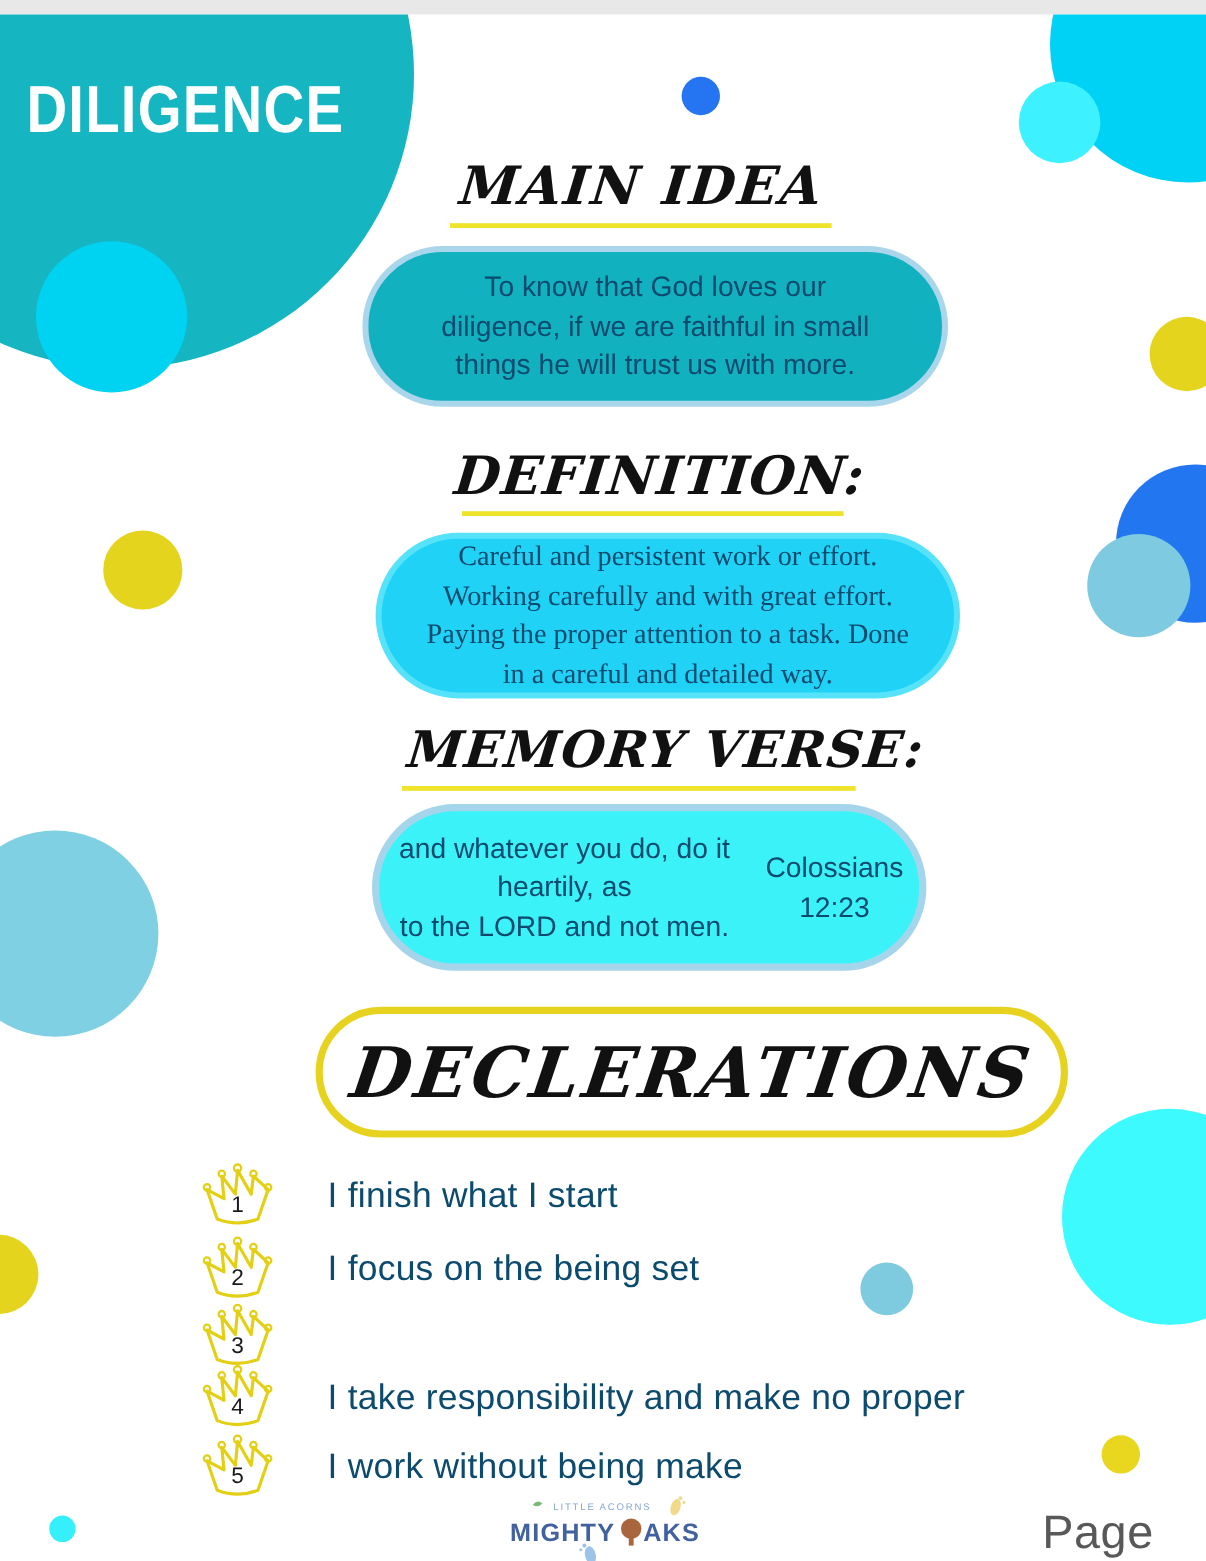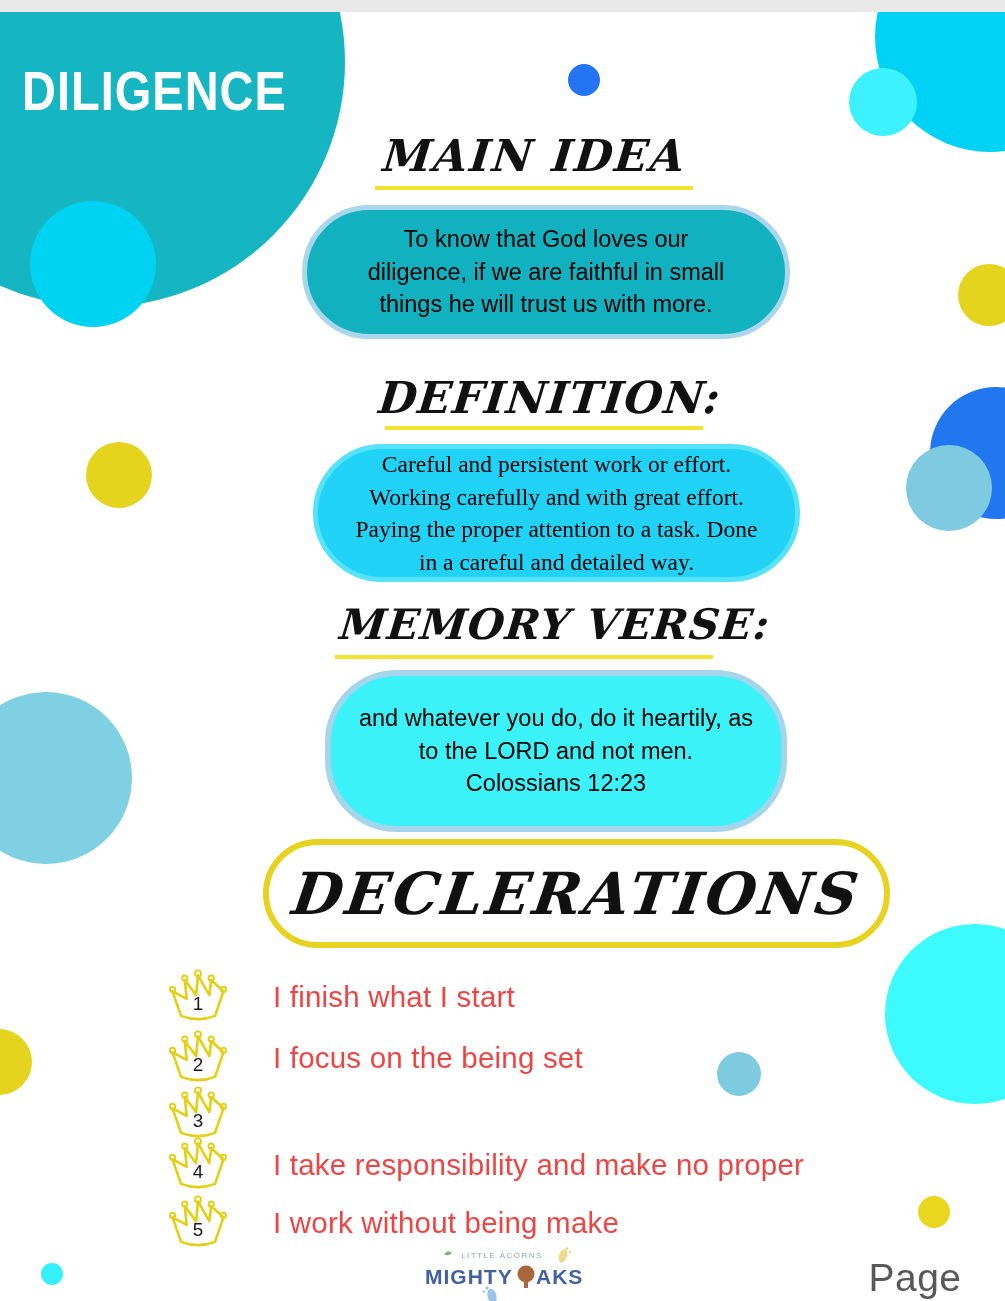--- a/index.html
+++ b/index.html
@@ -40,42 +40,42 @@
   .h-mem{left:325px;top:588px;width:460px;font-size:42px;letter-spacing:1px;}
   .underline{position:absolute;height:4px;background:#efe32b;}
   .u-main{left:375px;top:174px;width:318px;}
   .u-def{left:385px;top:414px;width:318px;}
   .u-mem{left:335px;top:643px;width:378px;}
 
   .pill-box{
     position:absolute;box-sizing:border-box;
     display:flex;align-items:center;justify-content:center;
     text-align:center;white-space:pre-line;
-    color:#000000;font-size:23.5px;line-height:32.5px;
+    color:#0c4a6e;font-size:23.5px;line-height:32.5px;
   }
   .box-main{left:302px;top:193px;width:488px;height:134px;background:#12b1c0;
     border:5px solid #a9d6ea;border-radius:70px;}
   .box-def{left:313px;top:432px;width:487px;height:138px;background:#1fd2f6;
     border:5px solid #56e3fa;border-radius:72px;font-family:Liberation Serif, serif;}
-  .box-mem{left:325px;top:658px;width:462px;height:162px;background:#3bf2f8;
-    border:6px solid #a5d5ea;border-radius:72px;flex-direction:column;}
+  .box-mem{left:310px;top:658px;width:462px;height:139px;background:#3bf2f8;
+    border:6px solid #a5d5ea;border-radius:72px;flex-direction:row;}
 
   .decl-pill{
     position:absolute;left:263px;top:827px;width:627px;height:109px;
     box-sizing:border-box;border:6px solid #e7d31f;border-radius:56px;
     display:flex;align-items:center;justify-content:center;
   }
   .decl-heading{
     font-family:"DejaVu Serif",serif;font-style:italic;font-weight:bold;
     font-size:58px;letter-spacing:3px;color:#111;transform:skewX(-8deg);
     white-space:nowrap;
   }
   .decl-row{position:absolute;left:165px;display:flex;align-items:center;height:58px;}
   .decl-row .crown{width:66px;height:56px;flex:0 0 auto;}
-  .decl-text{margin-left:42px;font-size:29.5px;color:#ef4444;letter-spacing:0.2px;text-align:center;}
+  .decl-text{margin-left:42px;font-size:29.5px;color:#0c4a6e;letter-spacing:0.2px;text-align:center;}
   .r1{top:956px;} .r2{top:1017px;} .r3{top:1073px;} .r4{top:1124px;} .r5{top:1182px;}
 
   .footer-logo{position:absolute;left:420px;top:1234px;width:165px;height:60px;}
   .page-num{
     position:absolute;left:860px;top:1244px;width:110px;text-align:center;
     font-size:39px;color:#585858;letter-spacing:0.5px;
   }
 </style>
 </head>
 <body>

